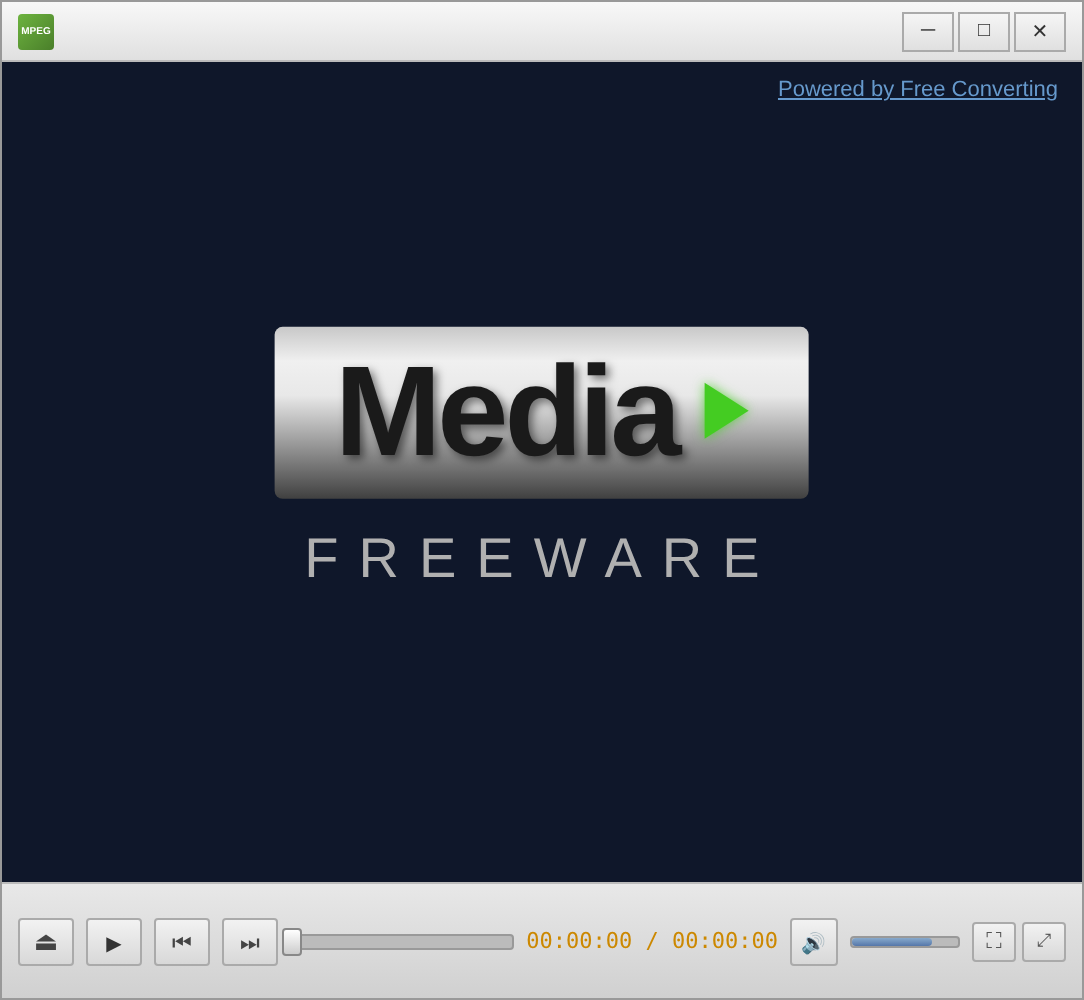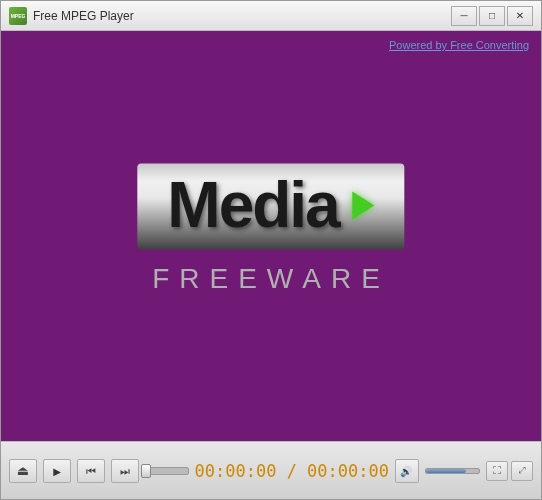--- a/index.html
+++ b/index.html
@@ -69,21 +69,21 @@
       cursor: pointer;
       display: flex;
       align-items: center;
       justify-content: center;
       font-size: 10px;
       color: #333;
     }
 
     .video-area {
       flex: 1;
-      background: #701a75;
+      background: #0f172a;
       position: relative;
       overflow: hidden;
     }
 
     .powered-link {
       position: absolute;
       top: 8px;
       right: 12px;
       color: #6699cc;
       font-size: 11px;
@@ -204,21 +204,21 @@
       top: 50%;
       transform: translate(-50%, -50%);
       width: 10px;
       height: 14px;
       background: linear-gradient(to bottom, #ffffff, #cccccc);
       border: 1px solid #888;
       border-radius: 2px;
     }
 
     .time-display {
-      font-size: 17px;
+      font-size: 11px;
       color: #cc8800;
       font-family: monospace;
       white-space: nowrap;
     }
 
     .volume-slider {
       width: 55px;
       height: 6px;
       background: #bbb;
       border: 1px solid #999;
@@ -263,21 +263,20 @@
 </head>
 <body>
 
 <div class="window">
 
   <div class="title-bar">
     <div class="title-bar-left">
       <div class="app-icon">
         <span style="font-size:5px;">MPEG</span>
       </div>
-      <span class="title-text">Free MPEG Player</span>
     </div>
     <div class="title-bar-controls">
       <button class="win-btn">─</button>
       <button class="win-btn">□</button>
       <button class="win-btn close">✕</button>
     </div>
   </div>
 
   <div class="video-area">
     <span class="powered-link">Powered by Free Converting</span>

